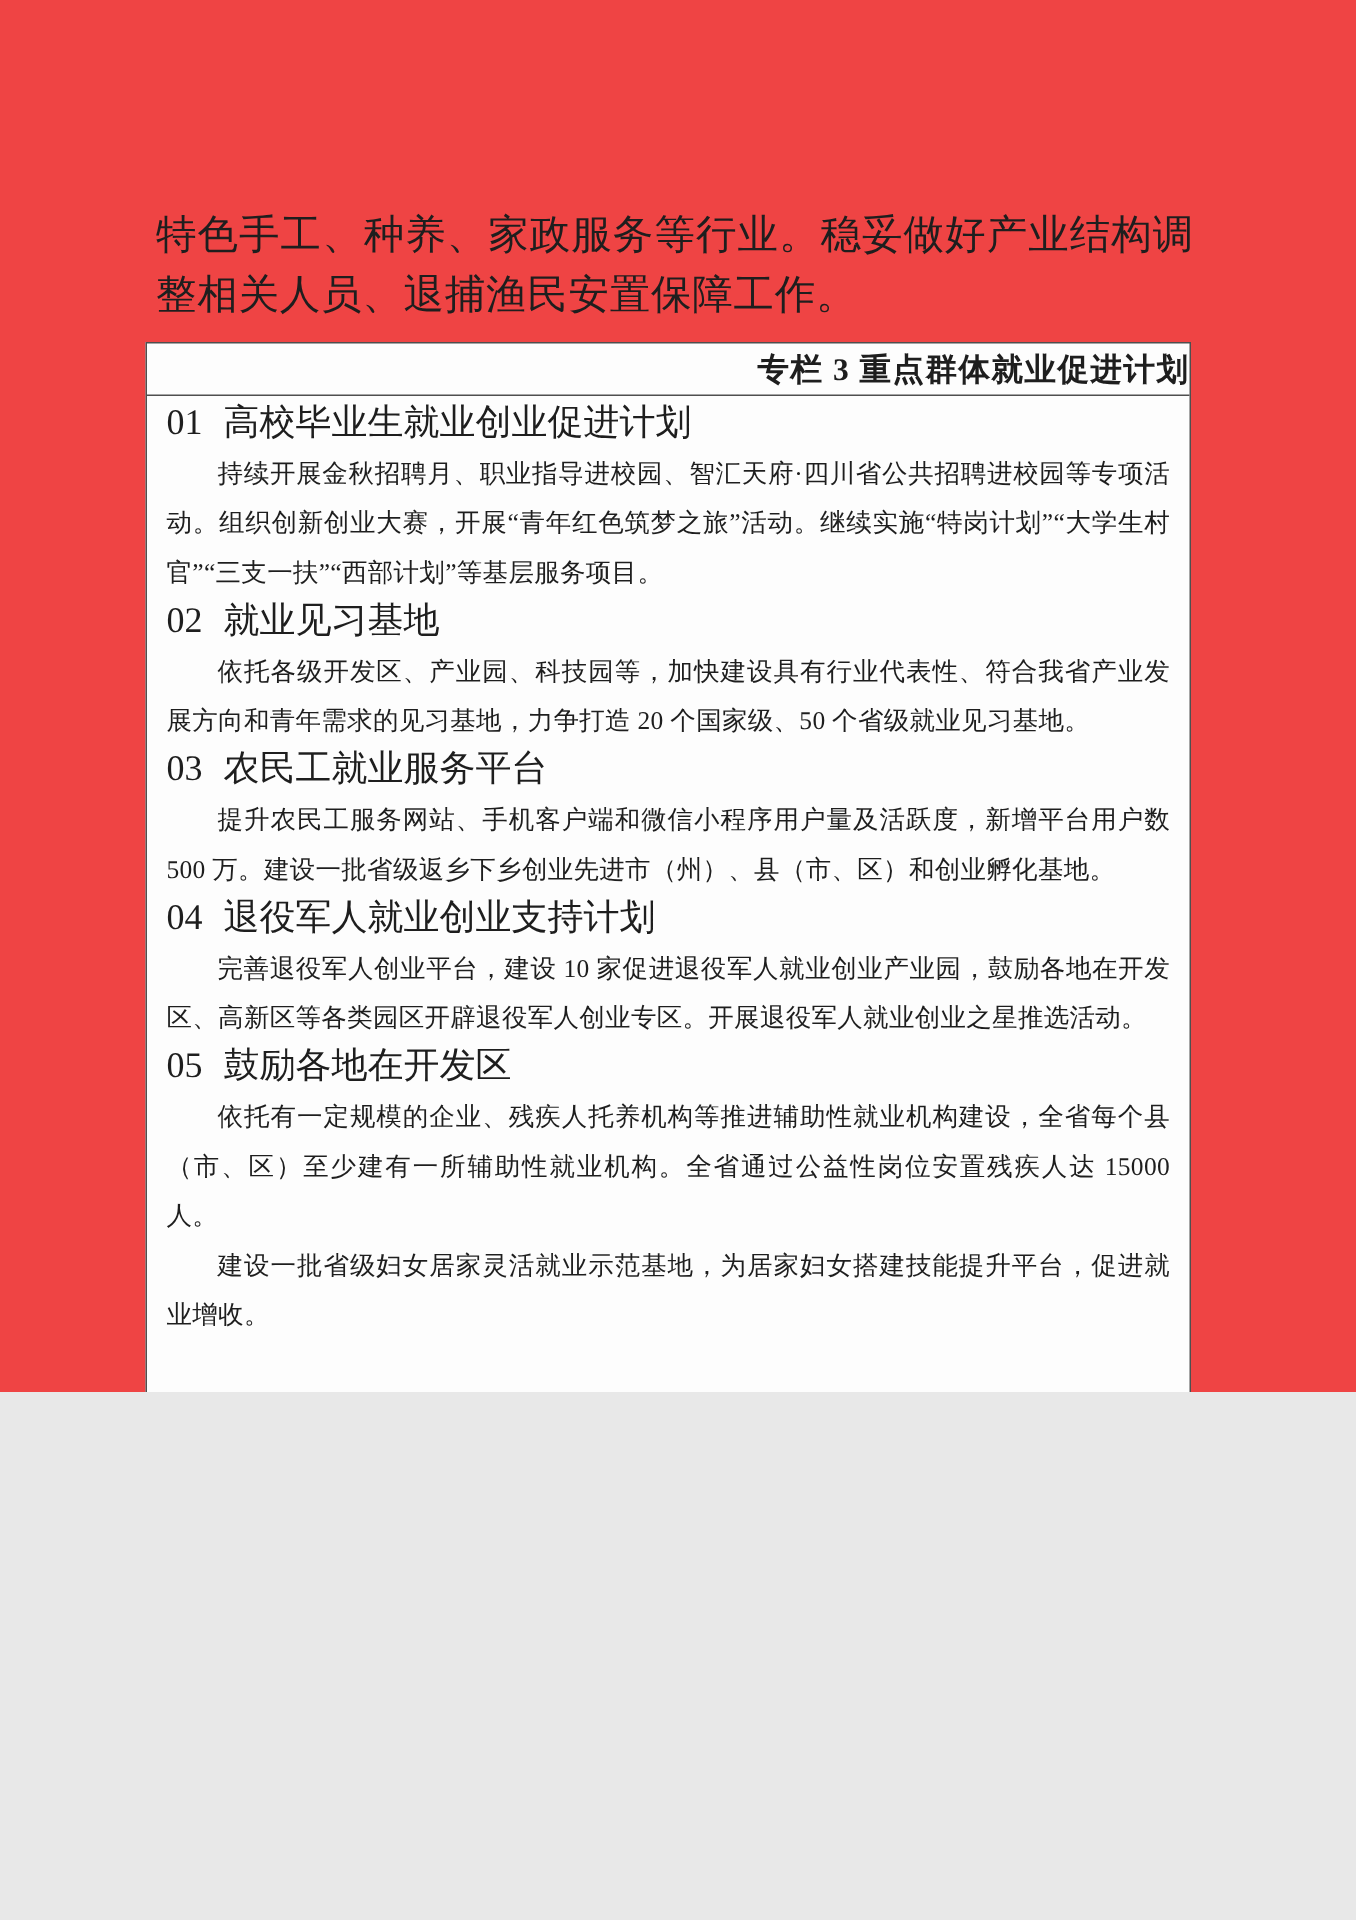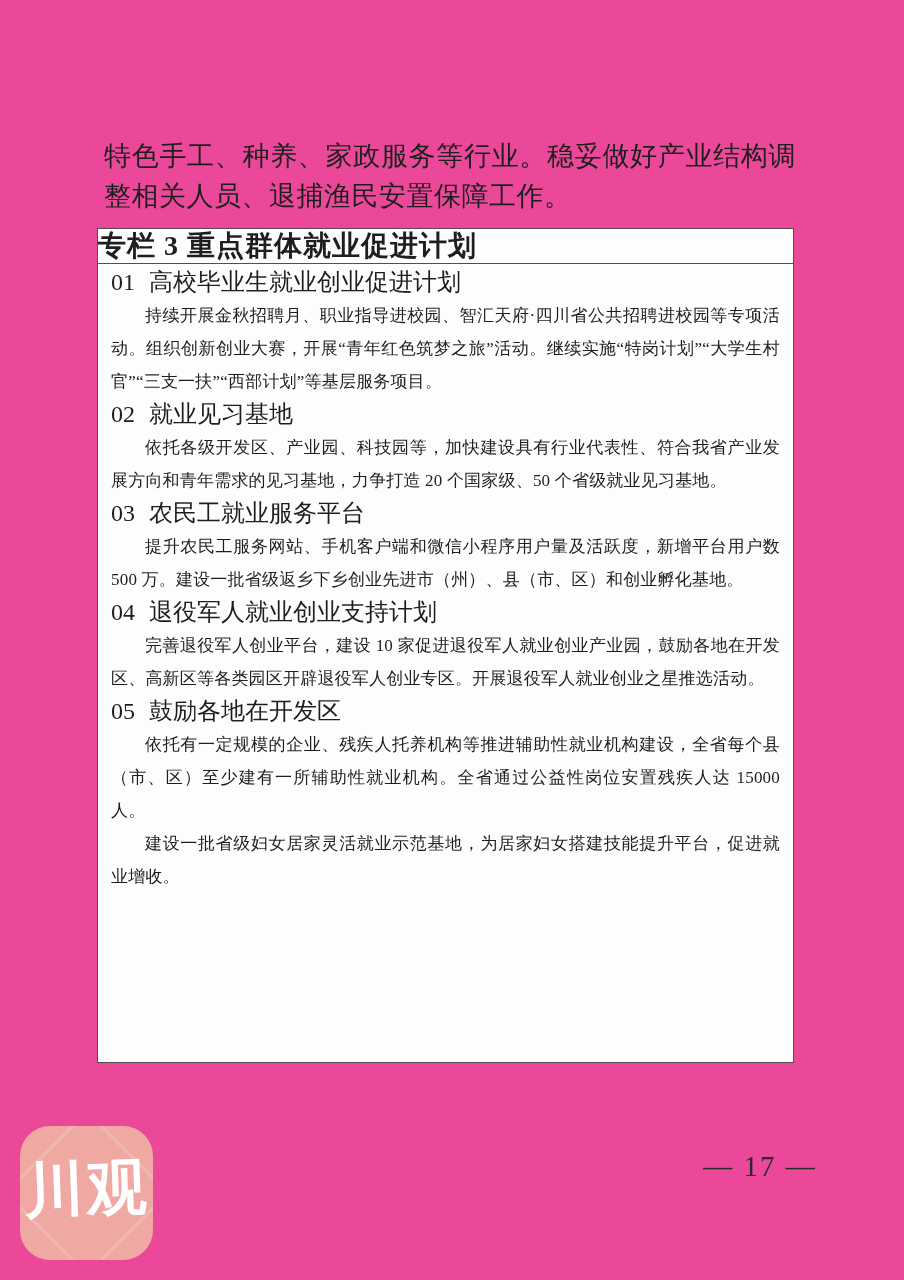--- a/index.html
+++ b/index.html
@@ -1,21 +1,21 @@
 <!DOCTYPE html>
 <html><head>
 <meta charset="utf-8">
 <style>
   html, body { margin: 0; padding: 0; background: #e8e8e8; }
   .page {
     position: relative;
     width: 904px;
-    height: 1280px;
+    height: 928px;
     margin: 0 auto;
-    background: #ec4899;
+    background: #ef4444;
     color: #1e1e1e;
     font-family: "Liberation Serif", "DejaVu Serif", serif;
     overflow: hidden;
   }
   .top-para {
     position: absolute;
     left: 104px;
     top: 136px;
     width: 692px;
     margin: 0;
@@ -30,23 +30,23 @@
     top: 228px;
     width: 697px;
     height: 835px;
     border: 1.5px solid #4f4f4f;
     box-sizing: border-box;
     background: #fdfdfd;
   }
   .box-title {
     height: 34px;
     line-height: 34px;
-    text-align: left;
+    text-align: right;
     font-weight: bold;
-    font-size: 28px;
+    font-size: 21px;
     border-bottom: 1.5px solid #4f4f4f;
     letter-spacing: 1px;
   }
   .box-body {
     padding: 2px 13px 0 13px;
   }
   .sec-head {
     font-size: 24px;
     font-weight: normal;
     line-height: 33px;

